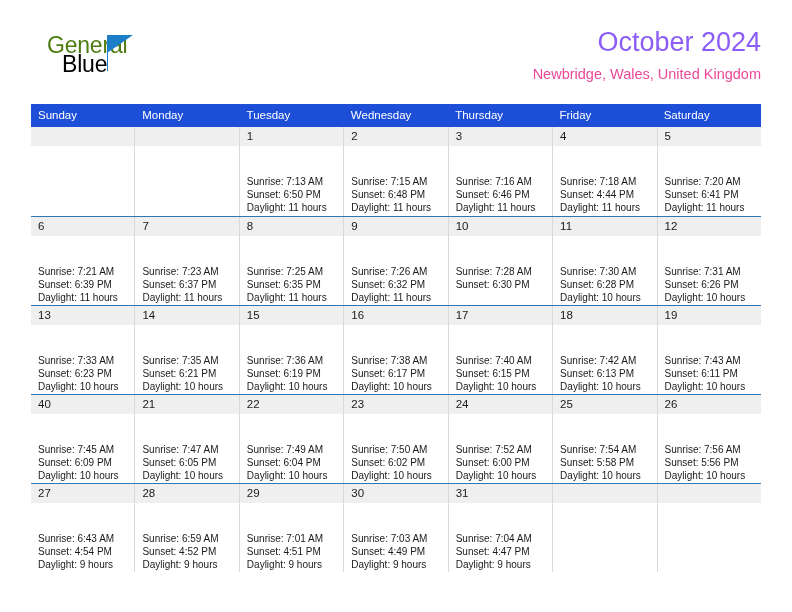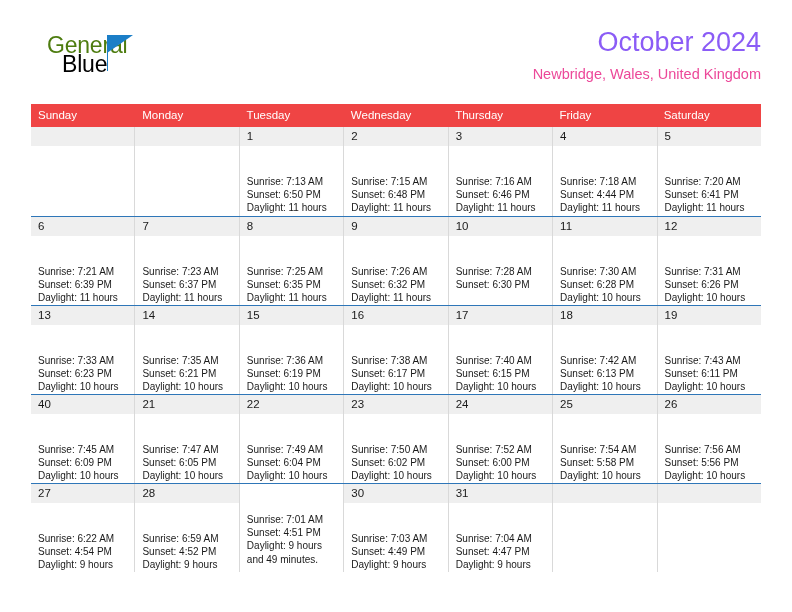--- a/index.html
+++ b/index.html
@@ -98,21 +98,21 @@
   .calendar {
     position: absolute;
     left: 31px;
     top: 104px;
     width: 730px;
   }
 
   .dow-row {
     display: flex;
     width: 100%;
-    background: #ef4444;
+    background: #1d4ed8;
   }
   .dow-cell {
     flex: 1 1 0;
     min-width: 0;
     box-sizing: border-box;
     padding: 4px 0 5px 7px;
     font-size: 11.5px;
     color: #ffffff;
     line-height: 14px;
     white-space: nowrap;
@@ -419,34 +419,35 @@
               <div>Sunrise: 7:56 AM</div>
               <div>Sunset: 5:56 PM</div>
               <div class="daylight">Daylight: 10 hours and 0 minutes.</div>
             </div>
           </div>
         </div>
         <div class="week-row">
           <div class="day-cell">
             <div class="day-num">27</div>
             <div class="day-body">
-              <div>Sunrise: 6:22 AM</div>
+              <div>Sunrise: 6:43 AM</div>
               <div>Sunset: 4:54 PM</div>
               <div class="daylight">Daylight: 9 hours and 57 minutes.</div>
             </div>
           </div>
           <div class="day-cell">
             <div class="day-num">28</div>
             <div class="day-body">
               <div>Sunrise: 6:59 AM</div>
               <div>Sunset: 4:52 PM</div>
               <div class="daylight">Daylight: 9 hours and 53 minutes.</div>
             </div>
           </div>
           <div class="day-cell">
+            <div class="day-num">29</div>
             <div class="day-body">
               <div>Sunrise: 7:01 AM</div>
               <div>Sunset: 4:51 PM</div>
               <div class="daylight">Daylight: 9 hours and 49 minutes.</div>
             </div>
           </div>
           <div class="day-cell">
             <div class="day-num">30</div>
             <div class="day-body">
               <div>Sunrise: 7:03 AM</div>

